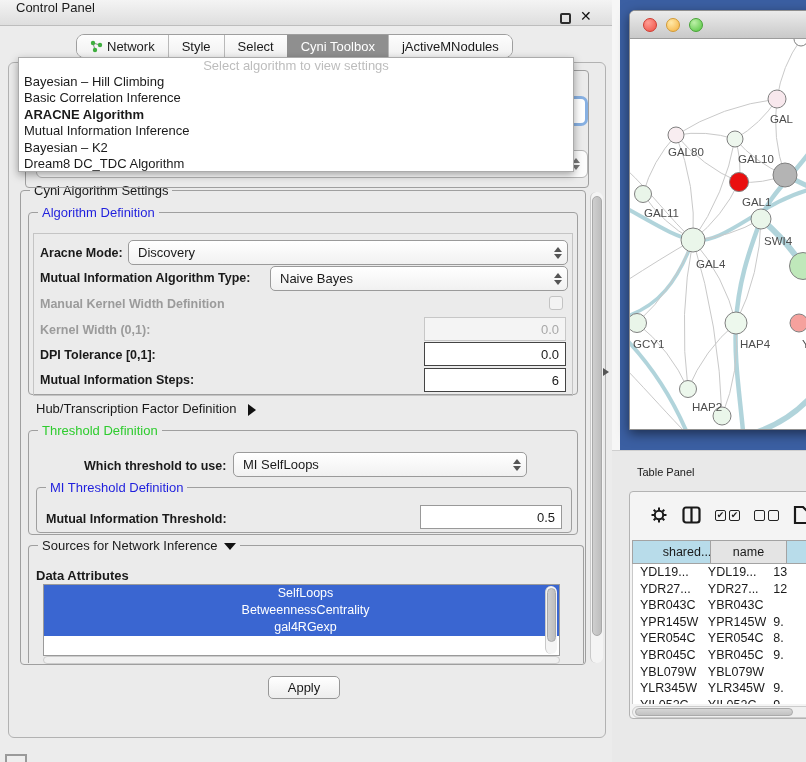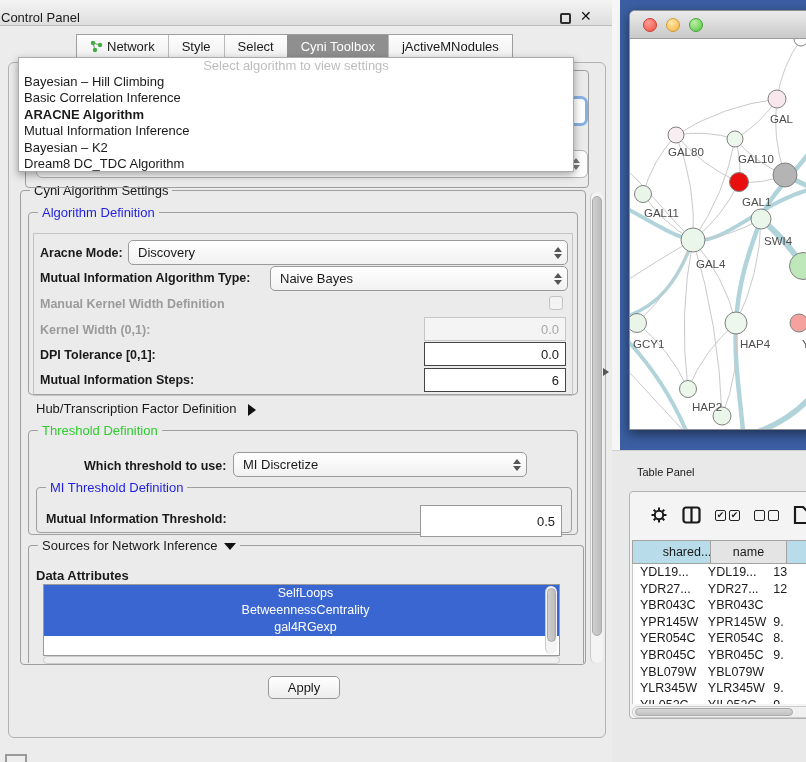--- a/index.html
+++ b/index.html
@@ -3,28 +3,28 @@
 <meta charset="utf-8">
 <style>
   * { margin:0; padding:0; box-sizing:border-box; }
   body { background:#ececec; }
   .screen{position:relative;width:806px;height:762px;background:#ececec;overflow:hidden;
     font-family:"Liberation Sans","DejaVu Sans",sans-serif;color:#1a1a1a;}
   .abs{position:absolute;}
 
   
   .cp-titlebar{left:0;top:6;width:612px;height:26px;background:linear-gradient(#f4f4f4,#dedede);
-    border-bottom:1px solid #bdbdbd;display:flex;align-items:flex-end;padding-left:1px;font-size:13px;}
+    border-bottom:1px solid #bdbdbd;display:flex;align-items:flex-start;padding-left:16px;font-size:13px;}
   .cp-topstrip{left:0;top:0;width:612px;height:6px;background:#f2f2f2;}
   .float-box{left:560px;top:13px;width:11px;height:11px;border:2px solid #2d2d2d;border-radius:2px;}
   .close-x{left:580px;top:8px;font-size:14px;font-weight:bold;color:#111;}
 
   .tabrow{left:0;top:34px;width:612px;height:26px;}
   .tabgroup{position:absolute;left:76px;top:0;height:24px;display:flex;border:1px solid #9e9e9e;
-    border-radius:0;overflow:hidden;background:#fbfbfb;}
+    border-radius:8px;overflow:hidden;background:#fbfbfb;}
   .tab{display:flex;align-items:center;gap:4px;padding:0 13px;font-size:13px;height:100%;
     border-left:1px solid #b9b9b9;background:linear-gradient(#fdfdfd,#f1f1f1);cursor:default;}
   .tab:first-child{border-left:none;}
   .tab.sel{background:#8f8f8f;color:#fff;border-left-color:#8f8f8f;}
 
   .main-panel{left:8px;top:62px;width:598px;height:676px;border:1px solid #b2b2b2;border-radius:6px;background:#ebebeb;}
 
   
   .combo{position:absolute;border:1px solid #9a9a9a;border-radius:5px;background:linear-gradient(#ffffff,#f1f1f1);
     font-size:13px;display:flex;align-items:center;padding:0 22px 0 9px;}
@@ -212,31 +212,31 @@
   <div class="abs" style="left:36px;top:401px;font-size:13px;">
     <span>Hub/Transcription Factor Definition</span>
     <span class="hub-arrow"></span>
   </div>
 
   <div class="abs groupbox" style="left:28px;top:430px;width:550px;height:105px;">
     <span class="grouplabel" style="color:#2ecc2e;">Threshold Definition</span>
   </div>
   <div class="abs lbl" style="left:84px;top:459px;">Which threshold to use:</div>
   <div class="combo" style="left:233px;top:452px;width:294px;height:25px;">
-    <span>MI Discretize</span>
+    <span>MI SelfLoops</span>
     <span class="spin">
         <i class="up"></i>
         <i class="dn"></i>
       </span>
   </div>
   <div class="abs groupbox" style="left:36px;top:487px;width:536px;height:46px;">
     <span class="grouplabel" style="color:#1f1fdd;">MI Threshold Definition</span>
   </div>
   <div class="abs lbl" style="left:46px;top:512px;">Mutual Information Threshold:</div>
-  <div class="field" style="left:420px;top:505px;width:142px;height:32px;border:1px solid #999;">
+  <div class="field" style="left:420px;top:505px;width:142px;height:24px;border:1px solid #999;">
     <span>0.5</span>
   </div>
 
   <div class="abs groupbox" style="left:28px;top:545px;width:556px;height:118px;border-bottom:none;border-radius:4px 4px 0 0;">
     <span class="grouplabel">
       <span>Sources for Network Inference</span><span class="down-arrow"></span>
     </span>
   </div>
   <div class="abs lbl" style="left:36px;top:568px;font-size:13px;">Data Attributes</div>
   <div class="attr-list" style="left:43px;top:584px;width:517px;height:72px;" id="attr-list">

